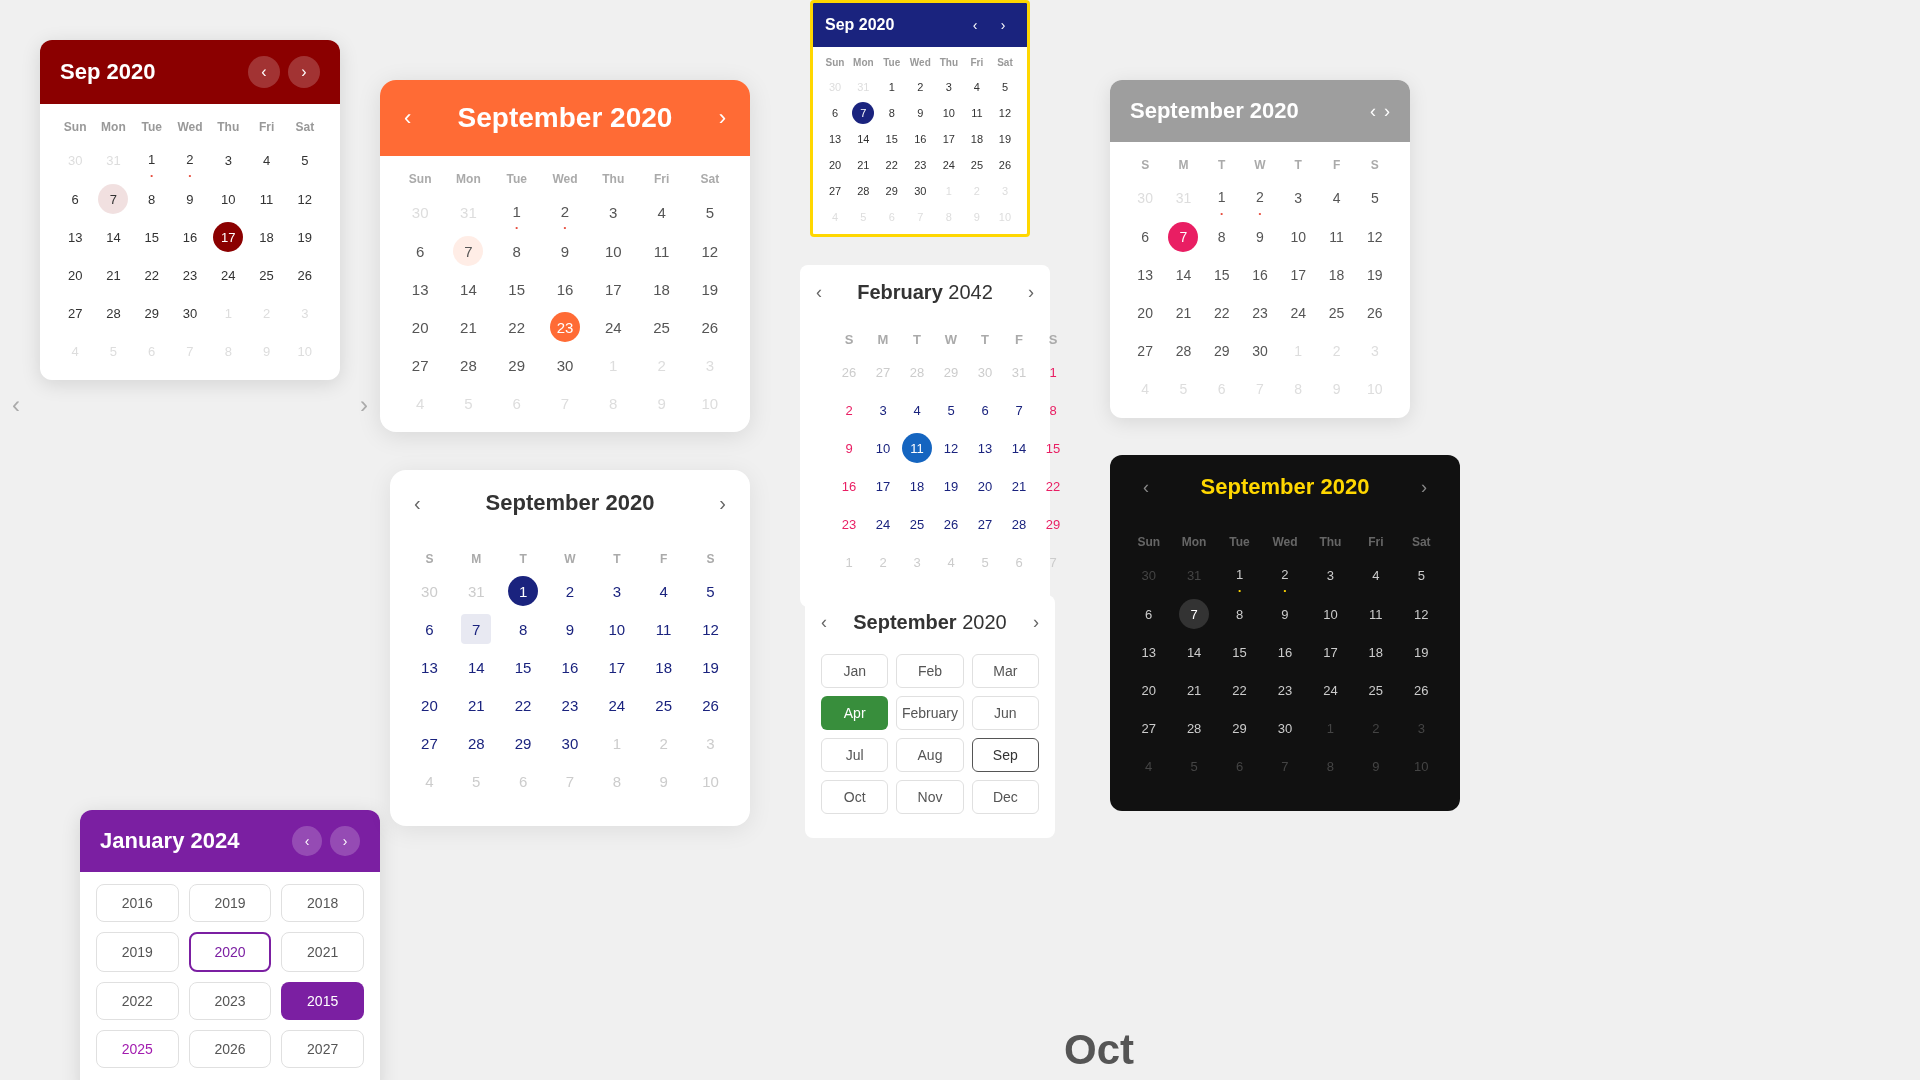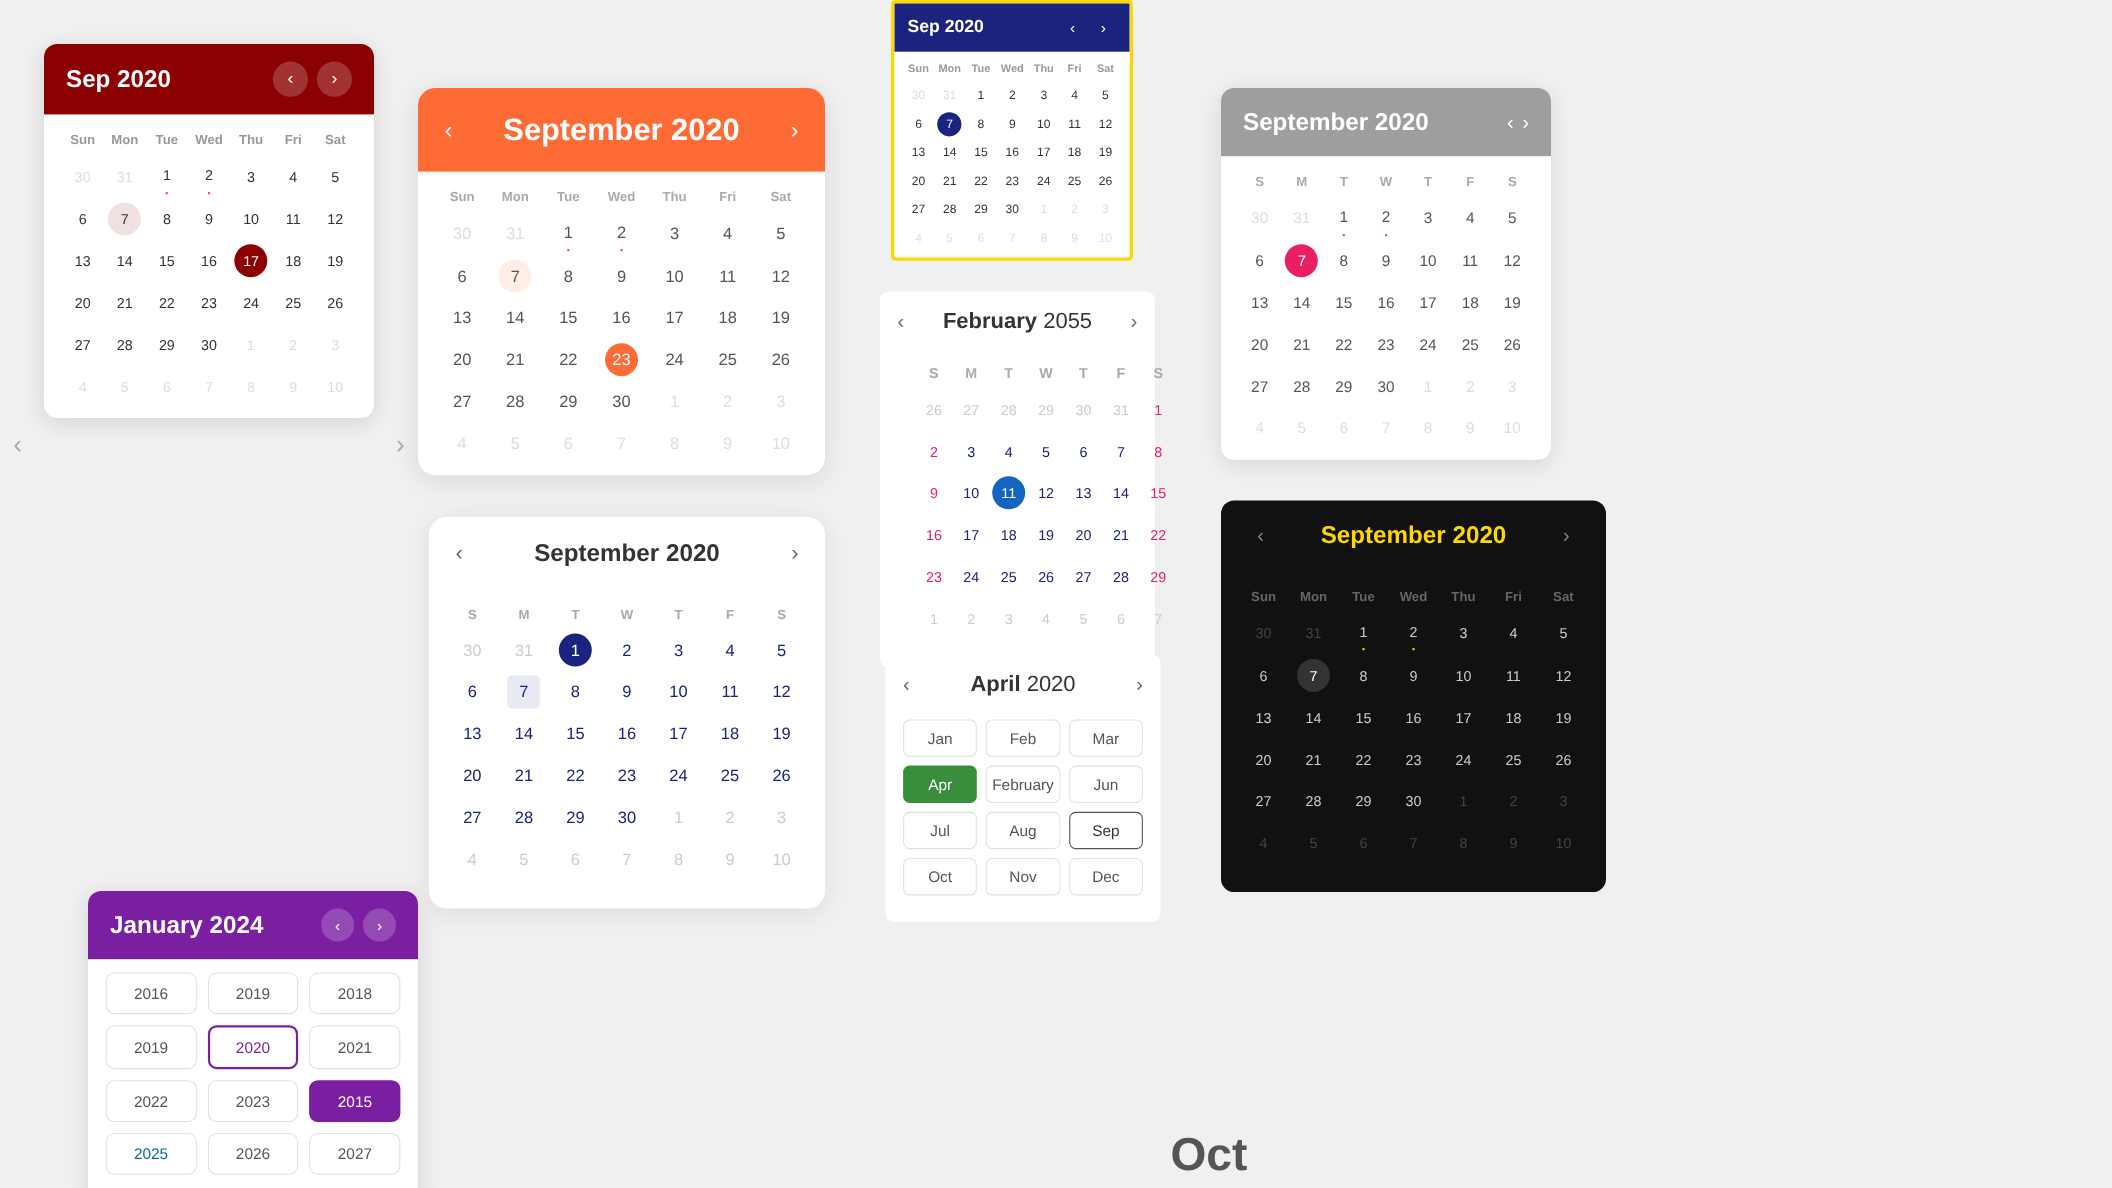--- a/index.html
+++ b/index.html
@@ -651,21 +651,21 @@
     <div class="year-grid" id="cal5-years">
         <button style="padding: 10px 0px; border: 1px solid rgb(224, 224, 224); border-radius: 8px; background: white; color: rgb(85, 85, 85); font-size: 14px; cursor: pointer;">2016</button>
         <button style="padding: 10px 0px; border: 1px solid rgb(224, 224, 224); border-radius: 8px; background: white; color: rgb(85, 85, 85); font-size: 14px; cursor: pointer;">2019</button>
         <button style="padding: 10px 0px; border: 1px solid rgb(224, 224, 224); border-radius: 8px; background: white; color: rgb(85, 85, 85); font-size: 14px; cursor: pointer;">2018</button>
         <button style="padding: 10px 0px; border: 1px solid rgb(224, 224, 224); border-radius: 8px; background: white; color: rgb(85, 85, 85); font-size: 14px; cursor: pointer;">2019</button>
         <button style="padding: 10px 0px; border: 2px solid rgb(123, 31, 162); border-radius: 8px; background: white; color: rgb(123, 31, 162); font-size: 14px; cursor: pointer;">2020</button>
         <button style="padding: 10px 0px; border: 1px solid rgb(224, 224, 224); border-radius: 8px; background: white; color: rgb(85, 85, 85); font-size: 14px; cursor: pointer;">2021</button>
         <button style="padding: 10px 0px; border: 1px solid rgb(224, 224, 224); border-radius: 8px; background: white; color: rgb(85, 85, 85); font-size: 14px; cursor: pointer;">2022</button>
         <button style="padding: 10px 0px; border: 1px solid rgb(224, 224, 224); border-radius: 8px; background: white; color: rgb(85, 85, 85); font-size: 14px; cursor: pointer;">2023</button>
         <button style="padding: 10px 0px; border: none; border-radius: 8px; background: rgb(123, 31, 162); color: white; font-size: 14px; cursor: pointer;">2015</button>
-        <button style="padding: 10px 0px; border: 1px solid rgb(224, 224, 224); border-radius: 8px; background: white; color: #0369a1; font-size: 14px; cursor: pointer;">2025</button>
+        <button style="padding: 10px 0px; border: 1px solid rgb(224, 224, 224); border-radius: 8px; background: white; color: #a21caf; font-size: 14px; cursor: pointer;">2025</button>
         <button style="padding: 10px 0px; border: 1px solid rgb(224, 224, 224); border-radius: 8px; background: white; color: rgb(85, 85, 85); font-size: 14px; cursor: pointer;">2026</button>
         <button style="padding: 10px 0px; border: 1px solid rgb(224, 224, 224); border-radius: 8px; background: white; color: rgb(85, 85, 85); font-size: 14px; cursor: pointer; text-align: center;">2027</button>
       </div>
   </div>
   <button class="outer-nav" style="left:-28px;">‹</button>
   <button class="outer-nav" style="right:-28px;">›</button>
 </div>
 
 <div class="cal6">
   <div class="cal6-header">
@@ -743,21 +743,21 @@
           </tr>
         </tbody>
     </table>
   </div>
 </div>
 
 <div class="cal7">
   <div class="cal7-header">
     <button class="cal7-nav">‹</button>
     <span class="title">
-      <b>February</b> <span style="font-weight:400;">2055</span>
+      <b>February</b> <span style="font-weight:400;">2042</span>
     </span>
     <button class="cal7-nav">›</button>
   </div>
   <div class="cal-grid">
     <table>
       <thead>
           <tr id="cal7-head">
             <th style="color: rgb(170, 170, 170); font-size: 13px;">S</th>
             <th style="color: rgb(170, 170, 170); font-size: 13px;">M</th>
             <th style="color: rgb(170, 170, 170); font-size: 13px;">T</th>
@@ -824,21 +824,21 @@
           </tr>
         </tbody>
     </table>
   </div>
 </div>
 
 <div class="cal8">
   <div class="cal8-header">
     <button class="cal8-nav">‹</button>
     <span class="title">
-      <b>April</b> <span style="font-weight:400;">2020</span>
+      <b>September</b> <span style="font-weight:400;">2020</span>
     </span>
     <button class="cal8-nav">›</button>
   </div>
   <div class="month-grid" id="cal8-months">
       <button style="padding: 8px 4px; border: 1px solid rgb(224, 224, 224); border-radius: 6px; background: white; color: rgb(85, 85, 85); font-size: 14px; cursor: pointer;">Jan</button>
       <button style="padding: 8px 4px; border: 1px solid rgb(224, 224, 224); border-radius: 6px; background: white; color: rgb(85, 85, 85); font-size: 14px; cursor: pointer;">Feb</button>
       <button style="padding: 0 4px; border: 1px solid rgb(224, 224, 224); border-radius: 6px; background: white; color: rgb(85, 85, 85); font-size: 14px; cursor: pointer;">Mar</button>
       <button style="padding: 8px 4px; border: none; border-radius: 6px; background: rgb(56, 142, 60); color: white; font-size: 14px; cursor: pointer;">Apr</button>
       <button style="padding: 8px 4px; border: 1px solid rgb(224, 224, 224); border-radius: 6px; background: white; color: rgb(85, 85, 85); font-size: 14px; cursor: pointer;">February</button>
       <button style="padding: 8px 4px; border: 1px solid rgb(224, 224, 224); border-radius: 6px; background: white; color: rgb(85, 85, 85); font-size: 14px; cursor: pointer;">Jun</button>

